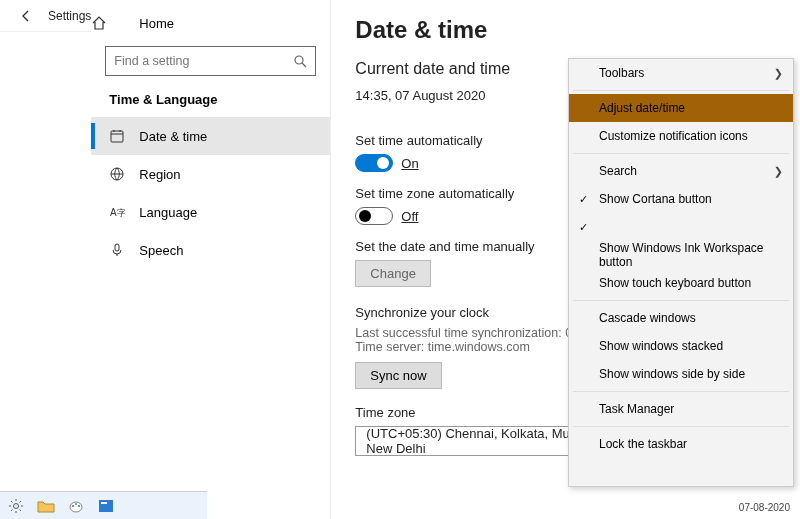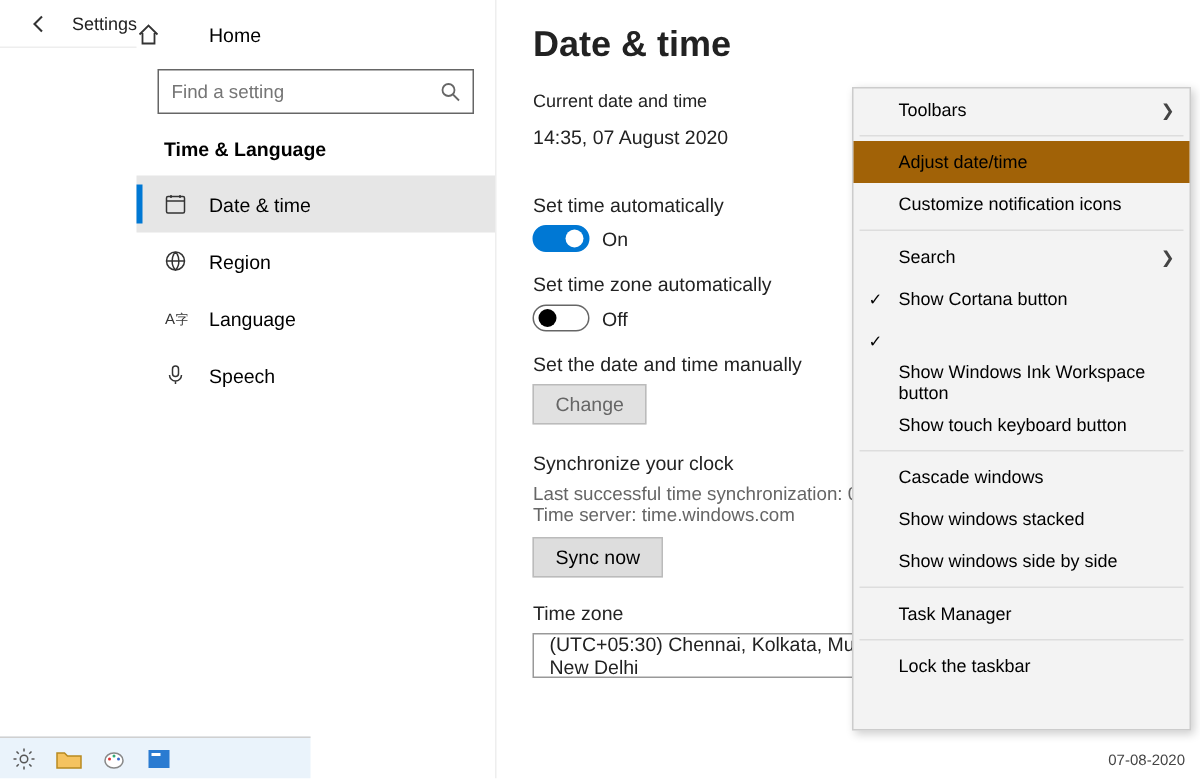--- a/index.html
+++ b/index.html
@@ -12,25 +12,25 @@
   .home-row { display: flex; align-items: center; height: 34px; font-size: 13px; gap: 32px; }
   .searchbox { margin: 6px 14px 10px 14px; height: 30px; border: 1px solid #666; display: flex; align-items: center; padding: 0 8px; background: #fff; }
   .searchbox input { border: none; outline: none; flex: 1; font-size: 12.5px; background: transparent; }
   .category { font-size: 13px; font-weight: 600; padding: 6px 18px 10px 18px; }
   .nav-item { display: flex; align-items: center; height: 38px; padding-left: 18px; font-size: 13px; gap: 14px; position: relative; }
   .nav-item.selected { background: #e6e6e6; }
   .nav-item.selected::before { content:""; position:absolute; left:0; top:6px; bottom:6px; width:4px; background:#0078d4; }
   .nav-item .icon, .home-row .icon { width: 16px; height: 16px; display:flex; align-items:center; justify-content:center; }
   .content { flex: 1; padding: 16px 24px 0 24px; overflow: hidden; font-size: 13px; color: #222; }
   .content h1 { font-size: 24px; font-weight: 600; margin-bottom: 16px; }
-  .content h2 { font-size: 12px; font-weight: 400; margin-bottom: 10px; }
+  .content h2 { font-size: 16px; font-weight: 400; margin-bottom: 10px; }
   .val { margin-bottom: 30px; color: #222; }
   .label { font-size: 13px; margin-bottom: 6px; }
   .sublabel { font-size: 12.5px; color: #666; }
-  .toggle { display:flex; align-items:center; gap: 8px; margin-bottom: 14px; }
+  .toggle { display:flex; align-items:center; gap: 8px; margin-bottom: 14px; text-decoration: underline; }
   .switch { width: 38px; height: 18px; border-radius: 9px; position: relative; border: 1px solid #666; }
   .switch.on { background:#0078d4; border-color:#0078d4; }
   .switch .knob { width: 12px; height: 12px; border-radius: 50%; background:#fff; position:absolute; top:2px; }
   .switch.on .knob { right:3px; }
   .switch.off .knob { left:3px; background:#000; }
   .switch.off { background:#fff; }
   .btn { display:inline-block; border:1px solid #bbb; background:#e1e1e1; padding:5px 14px; font-size:13px; color:#666; }
   .btn.enabled { color:#000; background:#ddd; }
   .section { margin-bottom: 14px; }
   .select { border:1px solid #999; height:30px; display:flex; align-items:center; justify-content:space-between; padding:0 10px; width: 290px; font-size:13px; }

